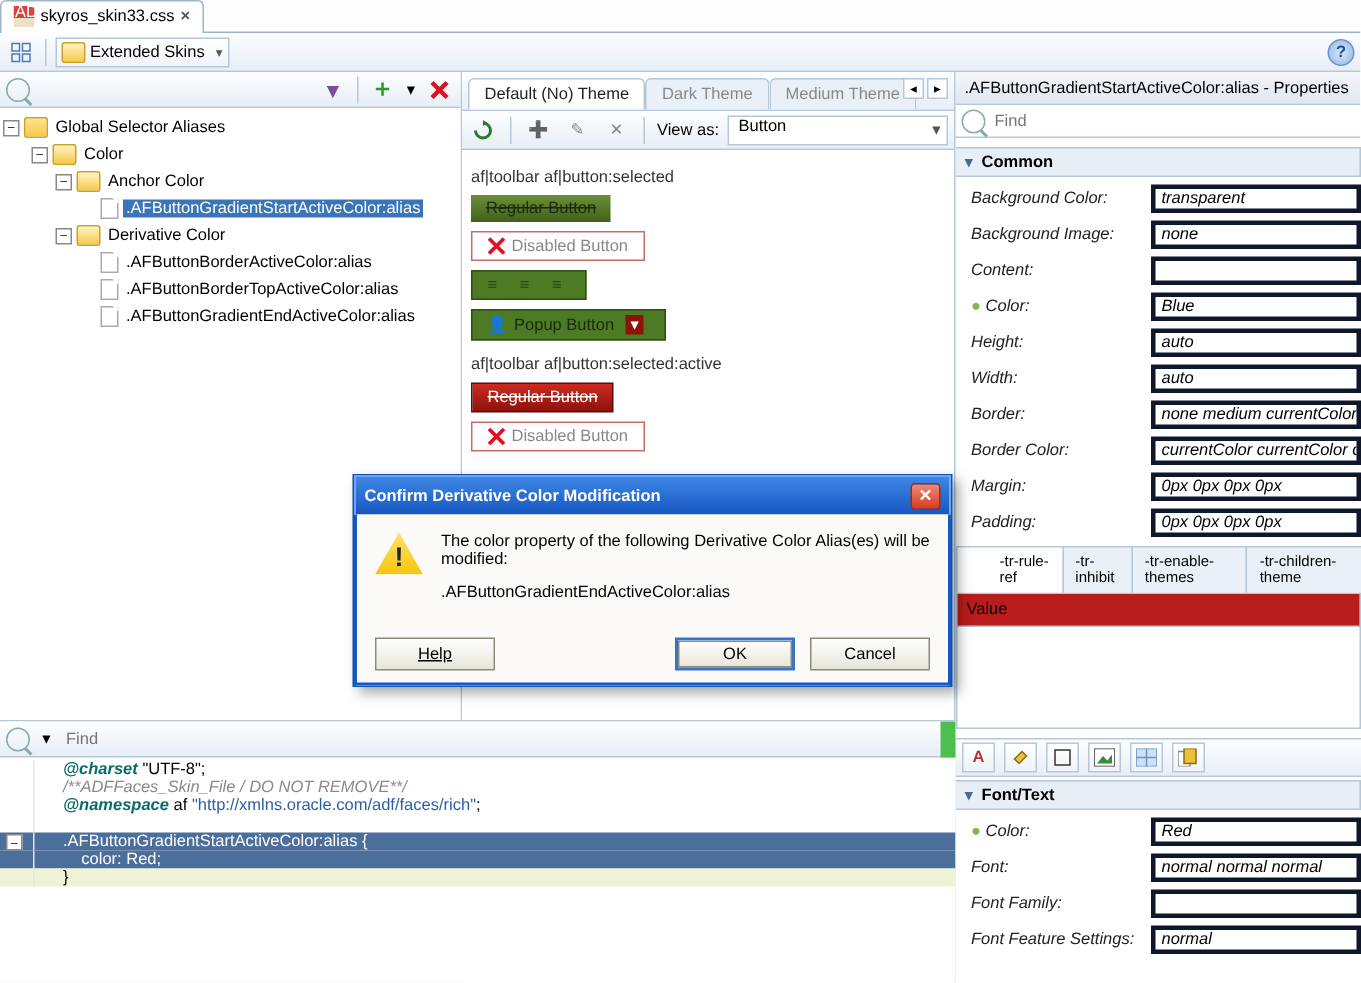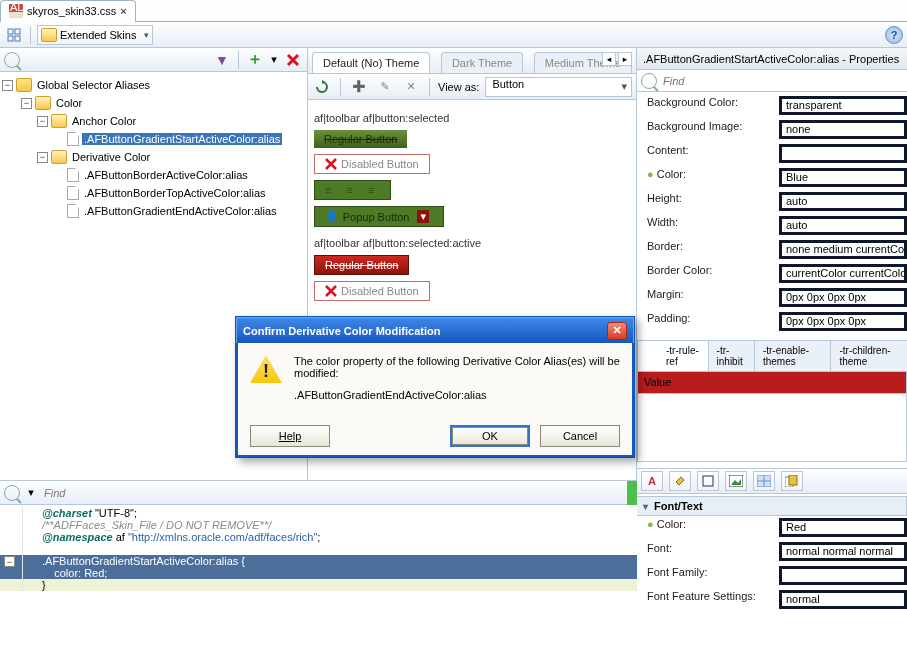--- a/index.html
+++ b/index.html
@@ -20,21 +20,21 @@
 
 .main-row { display:flex; height: calc(100% - 22px - 26px); }
 .left-col { width: 308px; display:flex; flex-direction:column; border-right:1px solid #b6c7d8; }
 .center-col { width: 329px; display:flex; flex-direction:column; border-right:1px solid #b6c7d8; position:relative; }
 .right-col { flex:1; display:flex; flex-direction:column; overflow:hidden; }
 
 
 .search-row { height:24px; background:linear-gradient(#fdfeff,#e7eef6); border-bottom:1px solid #b6c7d8; display:flex; align-items:center; padding:0 4px; gap:4px; }
 .search-icon { width:16px; height:16px; border:1px solid #8aa; border-radius:50%; position:relative; }
 .search-icon::after { content:""; position:absolute; width:6px; height:1.5px; background:#8aa; bottom:-2px; right:-3px; transform:rotate(45deg); }
-.search-input { flex:1; border:none; background:transparent; height:18px; outline:none; padding:0 2px; color:#888; font-style:italic; }
+.search-input { flex:1; border:none; background:transparent; height:18px; outline:none; padding:0 2px; color:#888; }
 .funnel { color:#7a4d9e; font-size:14px; }
 .green-plus { color:#2a9c2a; font-weight:bold; font-size:16px; }
 .red-x svg { width:14px; height:14px; }
 
 
 .tree-pane { flex:1; overflow:auto; padding:4px 2px; background:#fff; }
 .tree-node { display:flex; align-items:center; gap:3px; height:18px; white-space:nowrap; cursor:pointer; }
 .expander { width:11px; height:11px; border:1px solid #888; background:#fff; display:flex; align-items:center; justify-content:center; font-size:9px; line-height:1; color:#333; cursor:pointer; }
 .indent { display:inline-block; }
 .folder-icon { width:16px; height:14px; background:linear-gradient(#ffe28a,#f7c94a); border:1px solid #c9a227; border-radius:2px; display:inline-block; }
@@ -43,21 +43,21 @@
 .leaf-icon::after { content:""; position:absolute; right:-1px; top:-1px; width:0; height:0; border-left:4px solid transparent; border-top:4px solid #fff; }
 .tree-label { padding:0 2px; }
 .tree-label.selected { background:#3a74b9; color:#fff; }
 
 
 .bottom-tabs { height:22px; border-top:1px solid #b6c7d8; background:#f2f5f9; display:flex; align-items:flex-start; padding-top:2px; }
 .bottom-tab { padding:2px 8px; border:1px solid transparent; cursor:pointer; color:#333; }
 .bottom-tab.active { background:#fff; border-color:#b6c7d8; border-bottom:1px solid #fff; }
 
 
-.theme-tabs { height:26px; background:linear-gradient(#fdfeff,#e7eef6); border-bottom:1px solid #b6c7d8; display:flex; align-items:flex-end; padding:0 4px; gap:0; position:relative;justify-content:space-between; }
+.theme-tabs { height:26px; background:linear-gradient(#fdfeff,#e7eef6); border-bottom:1px solid #b6c7d8; display:flex; align-items:flex-end; padding:0 4px; gap:0; position:relative; }
 .theme-tab { padding:4px 10px; border:1px solid #b6c7d8; border-bottom:none; border-top-left-radius:4px; border-top-right-radius:4px; background:#eaf0f7; color:#888; cursor:pointer; }
 .theme-tab.active { background:#fff; color:#222; }
 .theme-nav { position:absolute; right:4px; top:4px; display:flex; gap:2px; }
 .theme-nav .nav-btn { width:14px; height:14px; border:1px solid #b6c7d8; background:#fff; font-size:9px; display:flex; align-items:center; justify-content:center; cursor:pointer; }
 
 
 .center-toolbar { height:26px; background:linear-gradient(#fdfeff,#e7eef6); border-bottom:1px solid #b6c7d8; display:flex; align-items:center; padding:0 4px; gap:6px; }
 .view-select { flex:1; height:20px; border:1px solid #b6c7d8; background:#fff; padding:0 16px 0 6px; position:relative; cursor:pointer; }
 .view-select::after { content:"▾"; position:absolute; right:4px; top:2px; color:#555; }
 
@@ -70,21 +70,21 @@
 .pv-greenre { background:linear-gradient(#6b8f3a,#3f6119); color:#1a2a0b; padding:3px 10px; }
 .pv-disabled { border:1px solid #c76a63; color:#888; padding:3px 10px; display:inline-flex; align-items:center; gap:4px; background:#fff;text-align:center; }
 .pv-popup { background:#4d7a25; border:1px solid #2e4d13; color:#1a2a0b; padding:3px 14px 3px 10px; display:inline-flex; align-items:center; gap:4px; }
 .mini-x { width:12px; height:12px; display:inline-flex; align-items:center; justify-content:center; }
 
 
 .right-header { height:22px; background:linear-gradient(#f5f7fa,#dee7f1); border-bottom:1px solid #b6c7d8; padding:0 6px; display:flex; align-items:center; gap:6px; }
 .props-body { flex:1; overflow:auto; padding:4px 0 0 0; }
 .section-head { background:#e7eef6; border:1px solid #b6c7d8; border-left:none; margin:2px 0; padding:3px 6px; font-weight:bold; display:flex; align-items:center; gap:6px; }
 .section-head::before { content:"▾"; color:#49698c; font-size:10px; cursor:pointer; }
-.prop-row { display:flex; align-items:flex-start; height:24px; padding-left:10px; gap:12px; }
+.prop-row { display:flex; align-items:center; height:24px; padding-left:10px; gap:0;font-style:italic; }
 .prop-label { width:120px; color:#222; }
 .prop-label.mod::before { content:"● "; color:#7fba46; }
 .prop-input { flex:1; height:19px; border:3px solid #0f172a; padding:0 4px; background:#fff; overflow:hidden; white-space:nowrap; }
 .sub-tabs { display:flex; border-bottom:1px solid #b6c7d8; margin-top:4px; }
 .sub-tab { padding:4px 8px; border:1px solid #b6c7d8; border-bottom:none; margin-right:-1px; background:#eaf0f7; font-size:10px; cursor:pointer; }
 .sub-tab.active { background:#fff;padding-left:28px; }
 .value-box { border:1px solid #b6c7d8; border-top:none; height:90px; margin-bottom:6px; }
 .value-box .hdr { height:22px; border-bottom:1px solid #b6c7d8; padding:4px 6px; background:#b91c1c; }
 .palette-row { height:26px; background:linear-gradient(#fdfeff,#e7eef6); border:1px solid #b6c7d8; border-left:none; border-right:none; display:flex; align-items:center; gap:6px; padding:0 4px; }
 .pal-btn { width:22px; height:20px; border:1px solid #b6c7d8; background:linear-gradient(#fff,#eef3f8); display:flex; align-items:center; justify-content:center; cursor:pointer; }
@@ -287,20 +287,21 @@
 
   <div class="right-col">
     <div class="right-header">
       <span style="overflow:hidden; white-space:nowrap;">.AFButtonGradientStartActiveColor:alias - Properties</span>
     </div>
     <div class="find-row">
       <span class="search-icon"></span>
       <input class="search-input" placeholder="Find" style="">
     </div>
     <div class="props-body">
+      <div class="section-head">Common</div>
       <div id="common-rows">
           <div class="prop-row">
             <div class="prop-label">Background Color:</div>
             <div class="prop-input">transparent</div>
           </div>
           <div class="prop-row">
             <div class="prop-label">Background Image:</div>
             <div class="prop-input">none</div>
           </div>
           <div class="prop-row">

